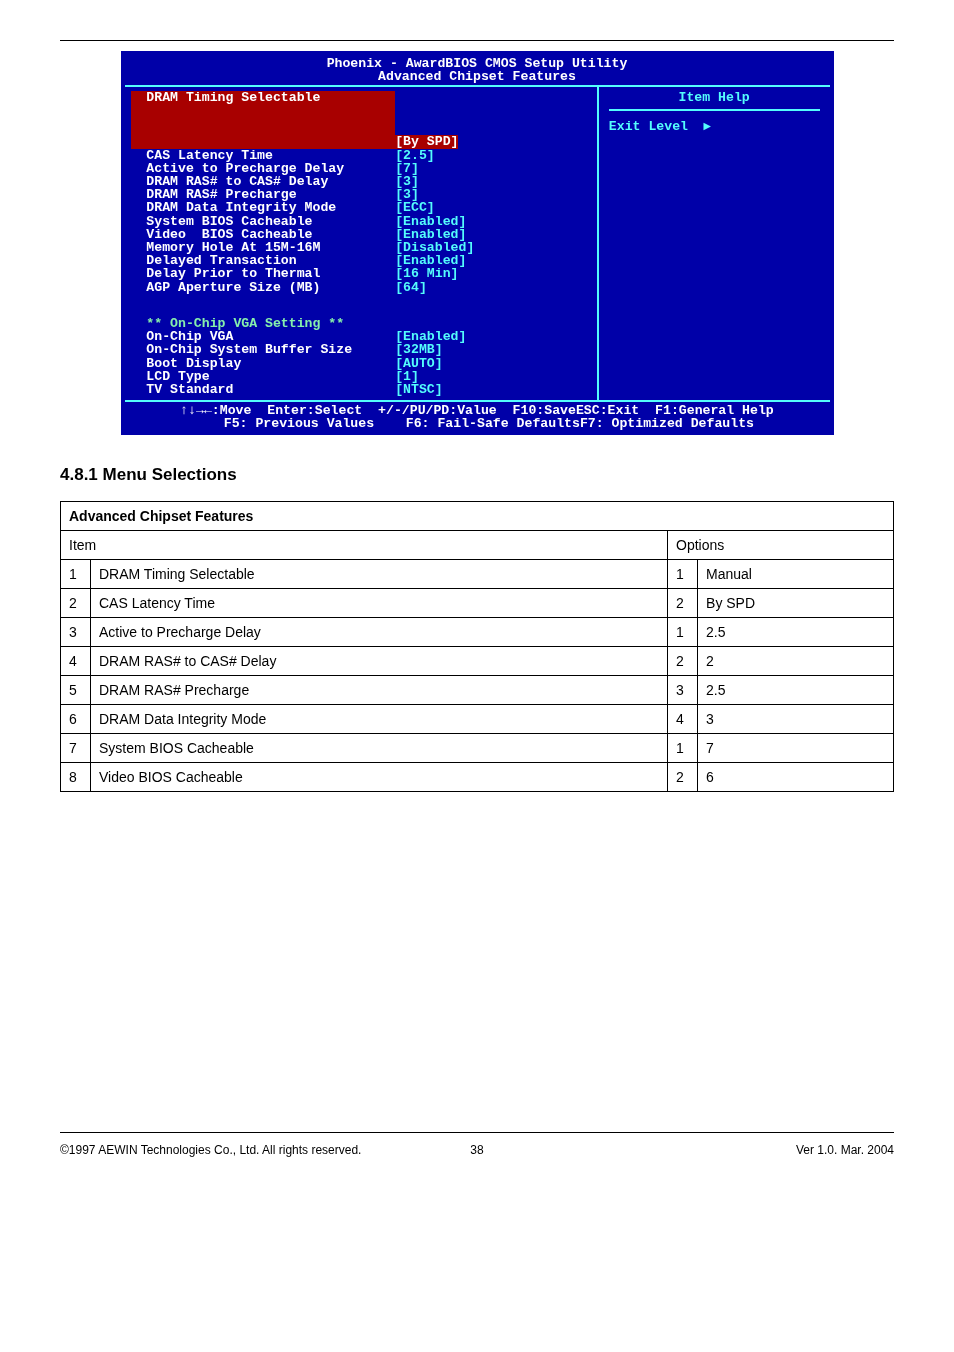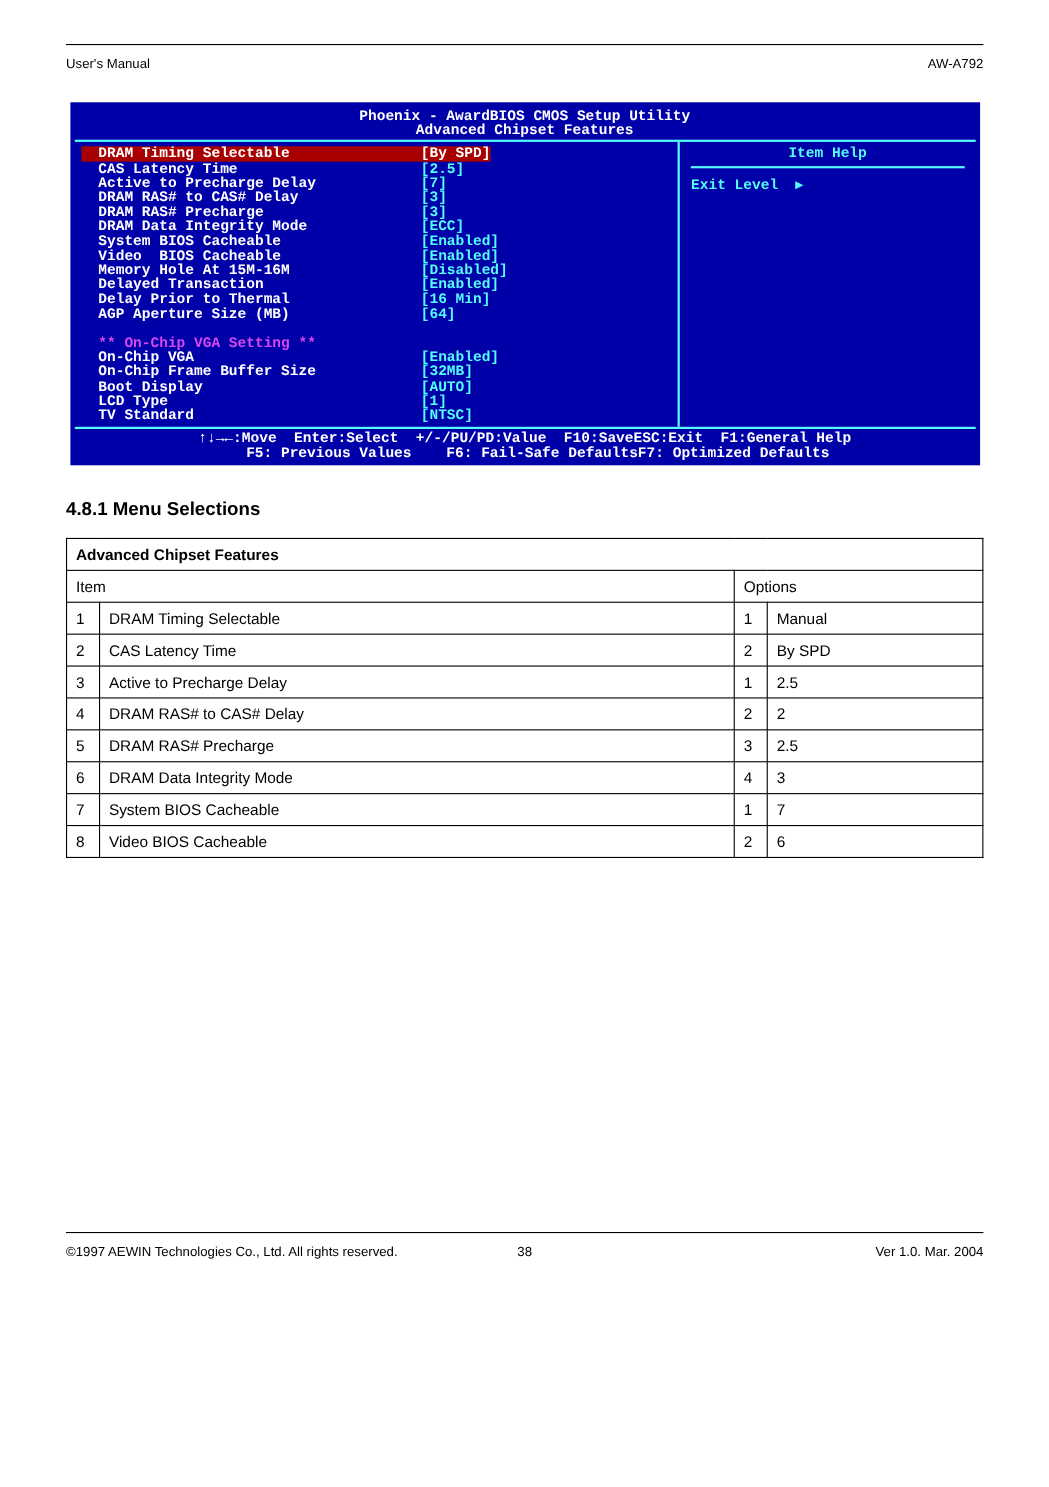--- a/index.html
+++ b/index.html
@@ -19,21 +19,21 @@
     }
     .page-header {
       display: flex;
       justify-content: space-between;
       font-family: Arial, sans-serif;
       font-size: 12px;
       margin-bottom: 28px;
     }
     .bios-screenshot {
       margin: 0 auto 30px auto;
-      width: 827px;
+      width: 713px;
       background: #0000a8;
       font-family: "Courier New", monospace;
       font-weight: bold;
       font-size: 13.2px;
       line-height: 1.0;
       padding: 4px;
     }
     .bios-header {
       color: #ffffff;
       text-align: center;
@@ -62,24 +62,24 @@
     .bios-right-body {
       color: #54fcfc;
     }
     .bios-row {
       display: flex;
       color: #ffffff;
       white-space: pre;
     }
     .bios-row-label { flex: 0 0 58%; }
     .bios-row-value { color: #54fcfc; }
-    .bios-sect { color: #d946ef; white-space: pre; }
+    .bios-sect { color: #86efac; white-space: pre; margin-top: 10px; }
     .bios-sel .bios-row-value { color: #ffffff; }
     .bios-sel .bios-row-label { background: #a80000; color: #ffffff; }
-    .bios-sel .bios-row-value { background: #a80000; }
+    .bios-sel .bios-row-value { background: #a80000; margin-top: 44px; }
     .bios-footer {
       border-top: 2px solid #54fcfc;
       color: #ffffff;
       padding: 2px 6px 0 6px;
       white-space: pre;
       display: flex;
       justify-content: center;
     }
     .tri { font-family: Arial, sans-serif; }
     .section-heading {
@@ -112,24 +112,20 @@
       justify-content: space-between;
       font-family: Arial, sans-serif;
       font-size: 12px;
     }
   </style>
 </head>
 <body>
 
 <div class="page">
   <div class="header-rule"></div>
-  <div class="page-header">
-    <span>User's Manual</span>
-    <span>AW-A792</span>
-  </div>
 
   <div class="bios-screenshot">
     <div class="bios-header">
       <div>Phoenix - AwardBIOS CMOS Setup Utility</div>
       <div>Advanced Chipset Features</div>
     </div>
     <div class="bios-body">
       <div class="bios-left">
         <div class="bios-row bios-sel">
           <span class="bios-row-label">  <span>DRAM Timing Selectable</span></span><span class="bios-row-value">[By SPD]</span>
@@ -166,21 +162,21 @@
         </div>
         <div class="bios-row">
           <span class="bios-row-label">  <span>AGP Aperture Size (MB)</span></span><span class="bios-row-value">[64]</span>
         </div>
         <div class="bios-row">&nbsp;</div>
         <div class="bios-sect">  <span>** On-Chip VGA Setting **</span></div>
         <div class="bios-row">
           <span class="bios-row-label">  <span>On-Chip VGA</span></span><span class="bios-row-value">[Enabled]</span>
         </div>
         <div class="bios-row">
-          <span class="bios-row-label">  <span>On-Chip Frame Buffer Size</span></span><span class="bios-row-value">[32MB]</span>
+          <span class="bios-row-label">  <span>On-Chip System Buffer Size</span></span><span class="bios-row-value">[32MB]</span>
         </div>
         <div class="bios-row">
           <span class="bios-row-label">  <span>Boot Display</span></span><span class="bios-row-value">[AUTO]</span>
         </div>
         <div class="bios-row">
           <span class="bios-row-label">  <span>LCD Type</span></span><span class="bios-row-value">[1]</span>
         </div>
         <div class="bios-row">
           <span class="bios-row-label">  <span>TV Standard</span></span><span class="bios-row-value">[NTSC]</span>
         </div>

